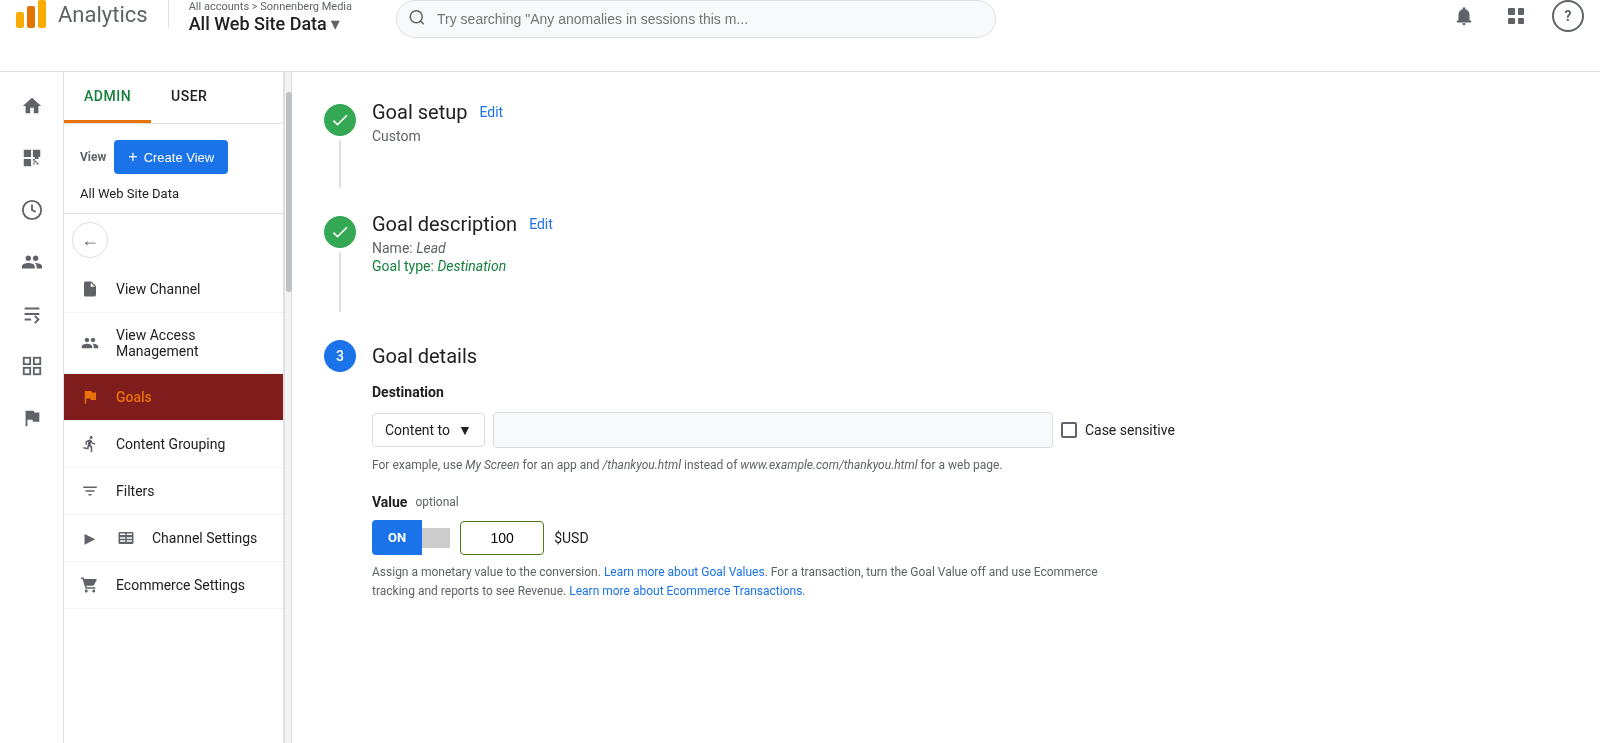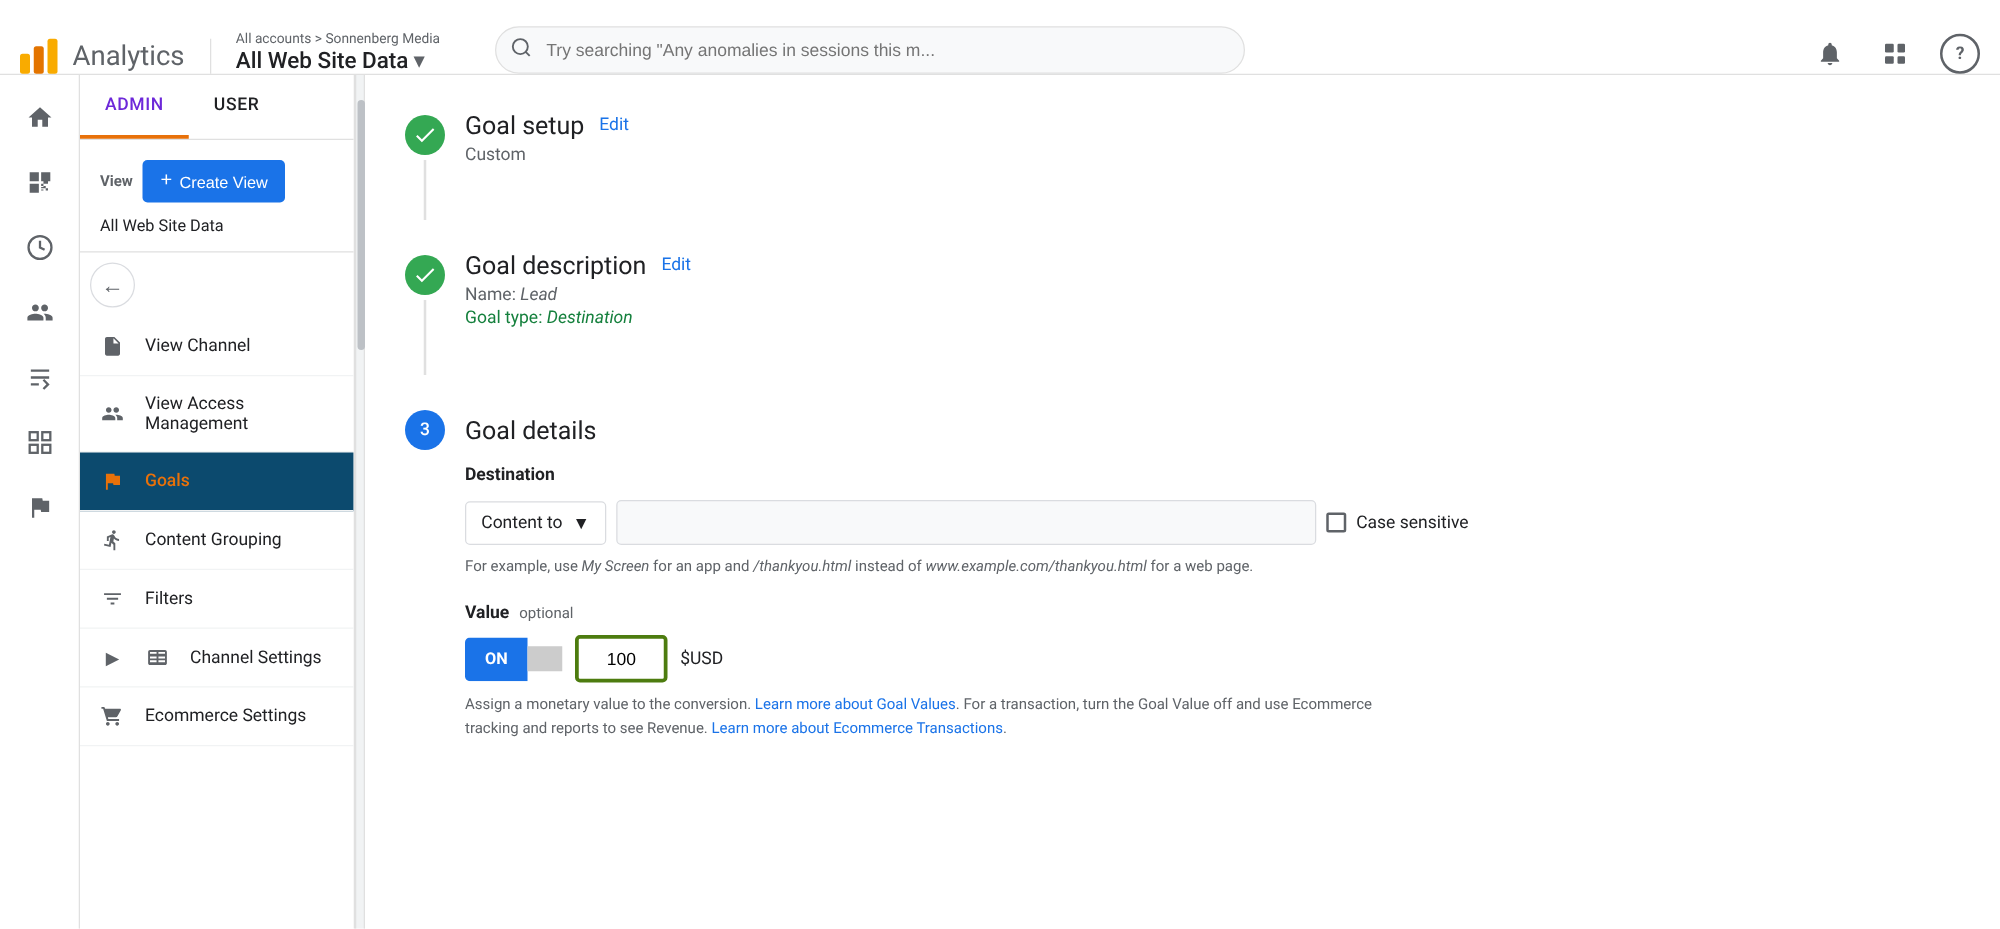--- a/index.html
+++ b/index.html
@@ -1,20 +1,20 @@
 <!DOCTYPE html>
 <html><head>
   <meta charset="utf-8">
   <style>
     * { box-sizing: border-box; margin: 0; padding: 0; }
     body { font-family: 'Roboto', Arial, sans-serif; font-size: 14px; color: #202124; background: #fff; display: flex; flex-direction: column; height: 743px; overflow: hidden; }
 
     
     .top-nav {
-      display: flex; align-items: flex-end; height: 60px; background: #fff;
+      display: flex; align-items: flex-start; height: 72px; background: #fff;
       border-bottom: 1px solid #e0e0e0; padding: 0 16px; flex-shrink: 0; z-index: 10;
     }
     .logo-area { display: flex; align-items: center; gap: 12px; padding-right: 20px; border-right: 1px solid #e0e0e0; }
     .logo-bars { display: flex; align-items: flex-end; gap: 3px; }
     .logo-bar { background: #F9AB00; border-radius: 2px; }
     .logo-bar:nth-child(1) { width: 8px; height: 16px; }
     .logo-bar:nth-child(2) { width: 8px; height: 22px; background: #E37400; }
     .logo-bar:nth-child(3) { width: 8px; height: 28px; }
     .logo-text { font-size: 22px; color: #5f6368; font-weight: 400; }
     .account-area { display: flex; flex-direction: column; padding: 0 20px; }
@@ -49,21 +49,21 @@
     
     .admin-nav {
       width: 220px; background: #fff; border-right: 1px solid #e0e0e0;
       display: flex; flex-direction: column; flex-shrink: 0; overflow: hidden;
     }
     .admin-tabs { display: flex; border-bottom: 1px solid #e0e0e0; flex-shrink: 0; }
     .admin-tab {
       padding: 16px 20px; font-size: 14px; font-weight: 500; cursor: pointer;
       color: #5f6368; border-bottom: 3px solid transparent; letter-spacing: 0.5px;
     }
-    .admin-tab.active { color: #6d28d9; border-bottom: 3px solid #e8710a; }
+    .admin-tab.active { color: #15803d; border-bottom: 3px solid #e8710a; }
     .admin-tab:not(.active) { color: #202124; }
 
     .view-section { padding: 16px 16px 8px; display: flex; align-items: center; gap: 8px; flex-shrink: 0; }
     .view-label { font-size: 12px; color: #5f6368; font-weight: bold; }
     .create-view-btn {
       display: flex; align-items: center; gap: 6px;
       background: #1a73e8; color: #fff; border: none; border-radius: 4px;
       padding: 8px 14px; font-size: 13px; font-weight: 500; cursor: pointer;
     }
     .create-view-btn .plus { font-size: 16px; }
@@ -74,21 +74,21 @@
     .back-btn-wrapper { padding: 8px; }
     .back-btn {
       width: 36px; height: 36px; border: 1px solid #dadce0; border-radius: 50%;
       background: #fff; cursor: pointer; display: flex; align-items: center; justify-content: center;
       color: #5f6368; font-size: 18px;
     }
     .nav-item {
       display: flex; align-items: center; gap: 16px; padding: 14px 16px;
       cursor: pointer; color: #202124; font-size: 14px; border-bottom: 1px solid #f1f3f4;
     }
-    .nav-item.active { background: #0c4a6e; color: #1a73e8; }
+    .nav-item.active { background: #7f1d1d; color: #1a73e8; }
     .nav-item .nav-icon-small { color: #5f6368; width: 20px; display: flex; align-items: center; justify-content: center; flex-shrink: 0; }
     .nav-item.active .nav-icon-small { color: #e8710a; }
     .nav-item.active .nav-item-label { color: #e8710a; font-weight: 500; }
     .nav-item-label { font-size: 14px; }
 
     
     .scroll-divider { width: 8px; background: #f1f3f4; border-left: 1px solid #e0e0e0; border-right: 1px solid #e0e0e0; position: relative; flex-shrink: 0; }
     .scroll-thumb { width: 6px; height: 200px; background: #bdc1c6; border-radius: 3px; position: absolute; top: 20px; left: 1px; }
 
     
@@ -124,21 +124,21 @@
 
     
     .value-section { margin-bottom: 20px; }
     .value-label-row { display: flex; align-items: center; gap: 8px; margin-bottom: 10px; }
     .value-label { font-size: 14px; font-weight: 700; }
     .optional-text { font-size: 12px; color: #5f6368; }
     .value-row { display: flex; align-items: center; gap: 10px; }
     .toggle-switch { display: flex; align-items: center; border-radius: 4px; overflow: hidden; border: none; }
     .toggle-on { background: #1a73e8; color: #fff; padding: 10px 16px; font-size: 13px; font-weight: 700; cursor: pointer; }
     .toggle-off { background: #e0e0e0; color: #5f6368; padding: 10px 14px; font-size: 13px; cursor: pointer; }
-    .value-input { border: 3px solid #4d7c0f; border-radius: 4px; padding: 8px 12px; font-size: 14px; width: 74px; text-align: center; }
+    .value-input { border: 1px solid #4d7c0f; border-radius: 4px; padding: 8px 12px; font-size: 14px; width: 84px; text-align: center; }
     .currency-text { font-size: 14px; color: #202124; }
     .assign-text { font-size: 12px; color: #5f6368; line-height: 1.6; max-width: 750px; margin-top: 8px; }
     .assign-text a { color: #1a73e8; text-decoration: none; }
   </style>
 </head>
 <body>
 
 <div class="top-nav">
   <div class="logo-area">
     <div class="logo-bars">

